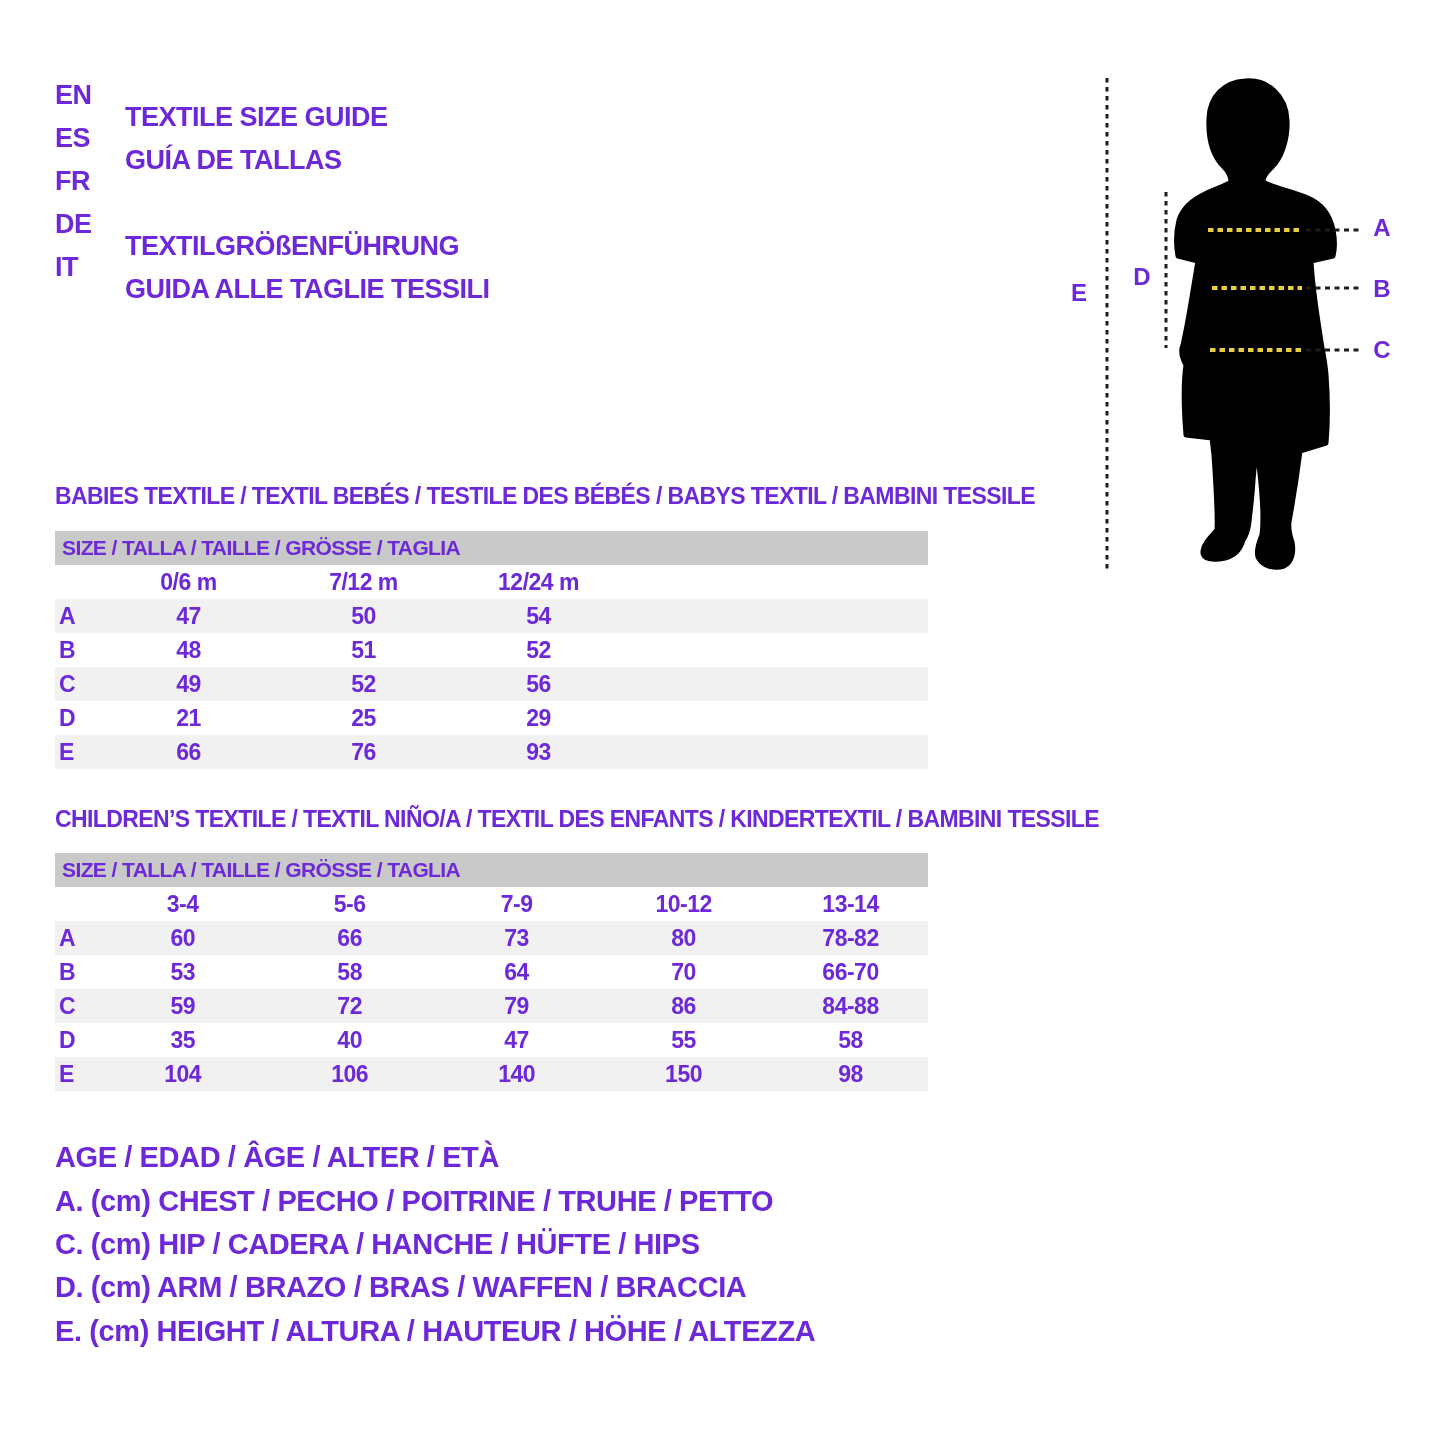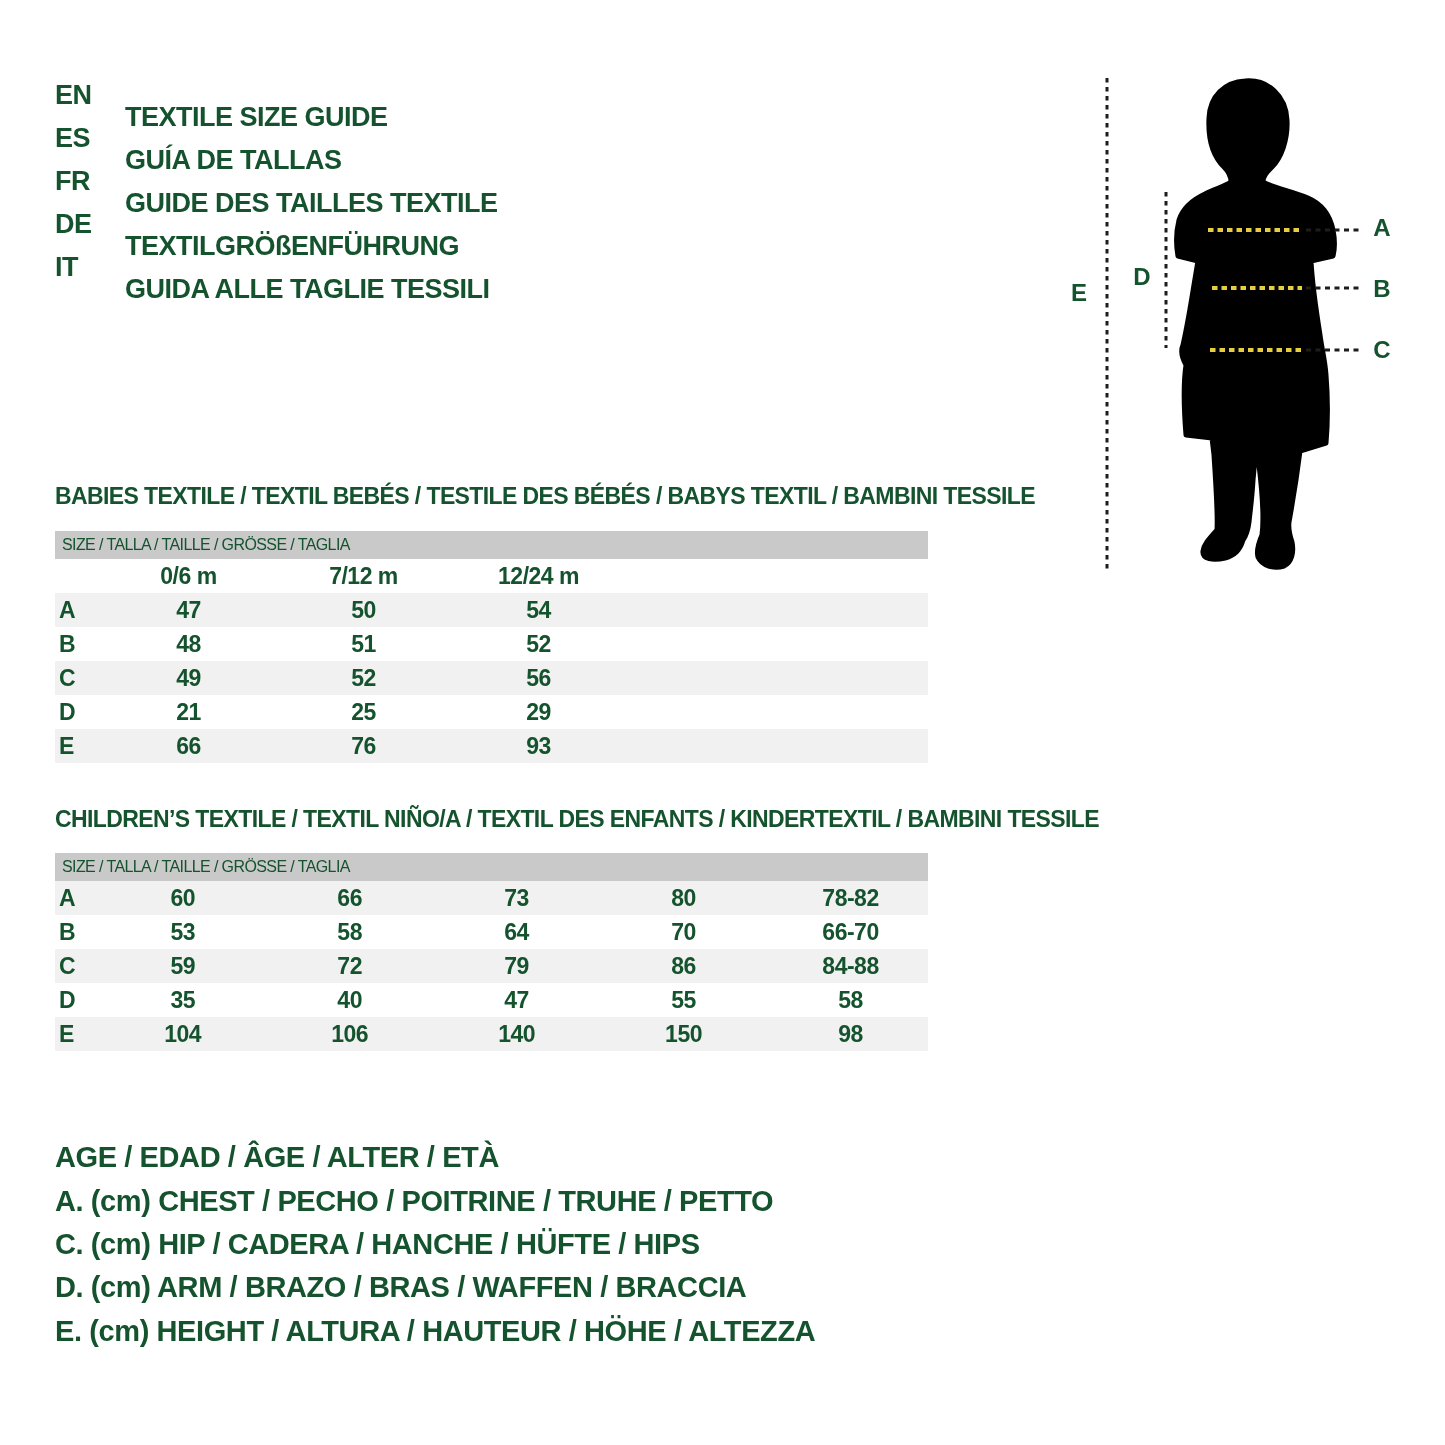--- a/index.html
+++ b/index.html
@@ -1,36 +1,36 @@
 <!DOCTYPE html>
 <html><head>
 <meta charset="utf-8">
 <title>Textile Size Guide</title>
 <style>
   html,body{margin:0;padding:0;background:#ffffff;}
   .canvas{
     position:relative; width:1445px; height:1445px; background:#ffffff;
-    font-family:"Liberation Sans", sans-serif; color:#14532d; overflow:hidden;
+    font-family:"Liberation Sans", sans-serif; color:#6d28d9; overflow:hidden;
   }
   
   .lang-header{position:absolute; left:55px; top:74px;}
   .lang-row{display:flex; height:43px; align-items:center;}
   .lang-code{width:70px; font-size:27px; font-weight:bold; letter-spacing:-0.5px;}
   .lang-title{font-size:27px; font-weight:bold; letter-spacing:-0.5px; white-space:nowrap;margin-top:44px;}
   
   .section-title{
     position:absolute; left:55px; font-size:23px; font-weight:bold;
     letter-spacing:-0.6px; white-space:nowrap;
   }
   
   .size-table{position:absolute; left:55px; width:873px;}
   .size-bar{
-    height:28px; background:#c9c9c9; display:flex; align-items:center;
+    height:34px; background:#c9c9c9; display:flex; align-items:center;
     padding-left:7px; box-sizing:border-box;
-    font-size:16px; font-weight:normal; letter-spacing:-0.6px;
+    font-size:21px; font-weight:bold; letter-spacing:-0.6px;
   }
   .t-row{display:flex; height:34px; align-items:center;gap:12px;}
   .t-row.stripe{background:#f1f1f1;}
   .t-lbl{width:40px; padding-left:4px; box-sizing:border-box;
          font-size:23px; font-weight:bold;}
   .t-cell{width:163px; text-align:center; font-size:23px; font-weight:bold;
           letter-spacing:-0.5px;}
   
   .legend{position:absolute; left:55px; top:1136px;}
   .legend-line{height:43.4px; display:flex; align-items:center;
@@ -49,21 +49,20 @@
     <div class="lang-row">
       <span class="lang-code">EN</span>
       <span class="lang-title">TEXTILE SIZE GUIDE</span>
     </div>
     <div class="lang-row">
       <span class="lang-code">ES</span>
       <span class="lang-title">GUÍA DE TALLAS</span>
     </div>
     <div class="lang-row">
       <span class="lang-code">FR</span>
-      <span class="lang-title">GUIDE DES TAILLES TEXTILE</span>
     </div>
     <div class="lang-row">
       <span class="lang-code">DE</span>
       <span class="lang-title">TEXTILGRÖßENFÜHRUNG</span>
     </div>
     <div class="lang-row">
       <span class="lang-code">IT</span>
       <span class="lang-title">GUIDA ALLE TAGLIE TESSILI</span>
     </div>
   </div>
@@ -170,20 +169,28 @@
       <span class="t-lbl">E</span>
       <span class="t-cell">66</span>
       <span class="t-cell">76</span>
       <span class="t-cell">93</span>
     </div>
   </div>
 
   <div class="section-title" style="top:806px;">CHILDREN’S TEXTILE / TEXTIL NIÑO/A / TEXTIL DES ENFANTS / KINDERTEXTIL / BAMBINI TESSILE</div>
   <div class="size-table" style="top:853px;">
     <div class="size-bar">SIZE / TALLA / TAILLE / GRÖSSE / TAGLIA</div>
+    <div class="t-row">
+      <span class="t-lbl"></span>
+      <span class="t-cell">3-4</span>
+      <span class="t-cell">5-6</span>
+      <span class="t-cell">7-9</span>
+      <span class="t-cell">10-12</span>
+      <span class="t-cell">13-14</span>
+    </div>
     <div class="t-row stripe">
       <span class="t-lbl">A</span>
       <span class="t-cell">60</span>
       <span class="t-cell">66</span>
       <span class="t-cell">73</span>
       <span class="t-cell">80</span>
       <span class="t-cell">78-82</span>
     </div>
     <div class="t-row">
       <span class="t-lbl">B</span>

